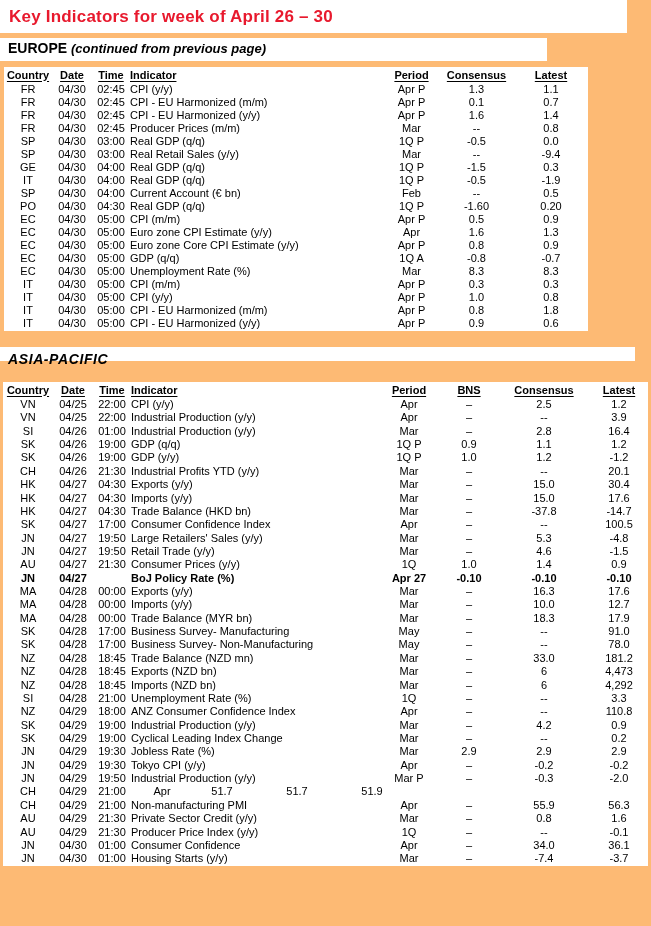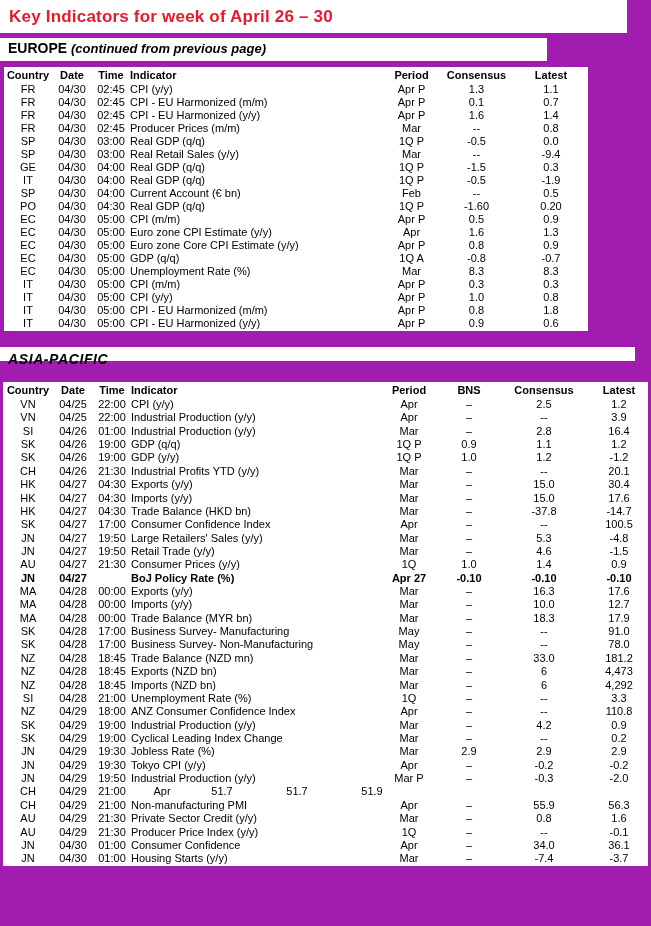--- a/index.html
+++ b/index.html
@@ -1,19 +1,19 @@
 <!DOCTYPE html>
 <html><head>
 <meta charset="utf-8">
 <style>
   html,body{margin:0;padding:0;background:#444;}
   #page{
     position:relative;
     width:651px;height:926px;
-    background:#a21caf;
+    background:#fdba74;
     font-family:"Liberation Sans", sans-serif;
     color:#000;
     overflow:hidden;
   }
   .white-box{position:absolute;background:#fff;}
   
   #title-box{left:0;top:0;width:627px;height:33px;}
   #page-title{
     position:absolute;left:9px;top:7px;
     font-size:17px;font-weight:bold;color:#e8192d;
@@ -26,21 +26,21 @@
     position:absolute;left:8px;top:2px;
     font-size:14px;font-weight:bold;white-space:nowrap;
   }
   #asia-bar .section-heading{top:4px;letter-spacing:0.6px;}
   .section-note{font-style:italic;font-weight:bold;font-size:13px;}
   
   .tbl{position:absolute;background:#fff;font-size:11px;line-height:13px;}
   #europe-table{left:4px;top:67px;width:584px;height:264px;}
   #asia-table{left:3px;top:382px;width:645px;height:484px;}
   .thead{display:flex;align-items:center;height:16px;font-weight:bold;}
-  .thead .c{text-underline-offset:2px;}
+  .thead .c{text-decoration:underline;text-underline-offset:2px;}
   .row{display:flex;align-items:flex-start;white-space:nowrap;}
   #europe-table .row{height:13px;}
   #asia-table .row{height:13.37px;}
   .row.bold{font-weight:bold;}
   .c{display:block;overflow:visible;}
   
   .eu .c0{width:48px;text-align:center;}
   .eu .c1{width:40px;text-align:center;}
   .eu .c2{width:38px;text-align:center;}
   .eu .c3{flex:1;text-align:left;}

